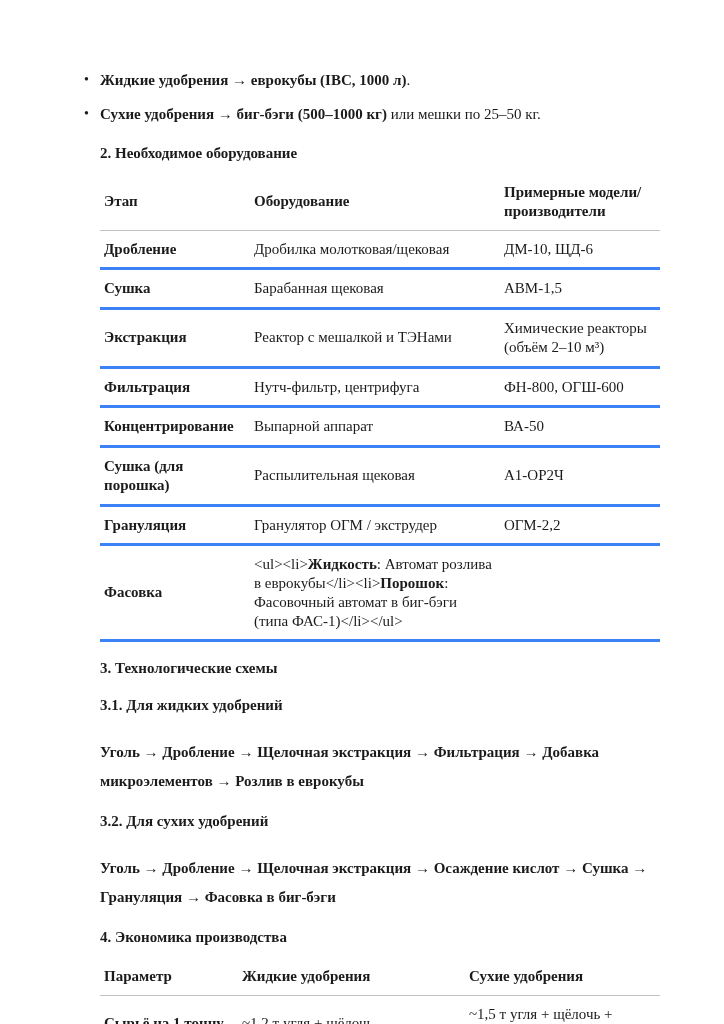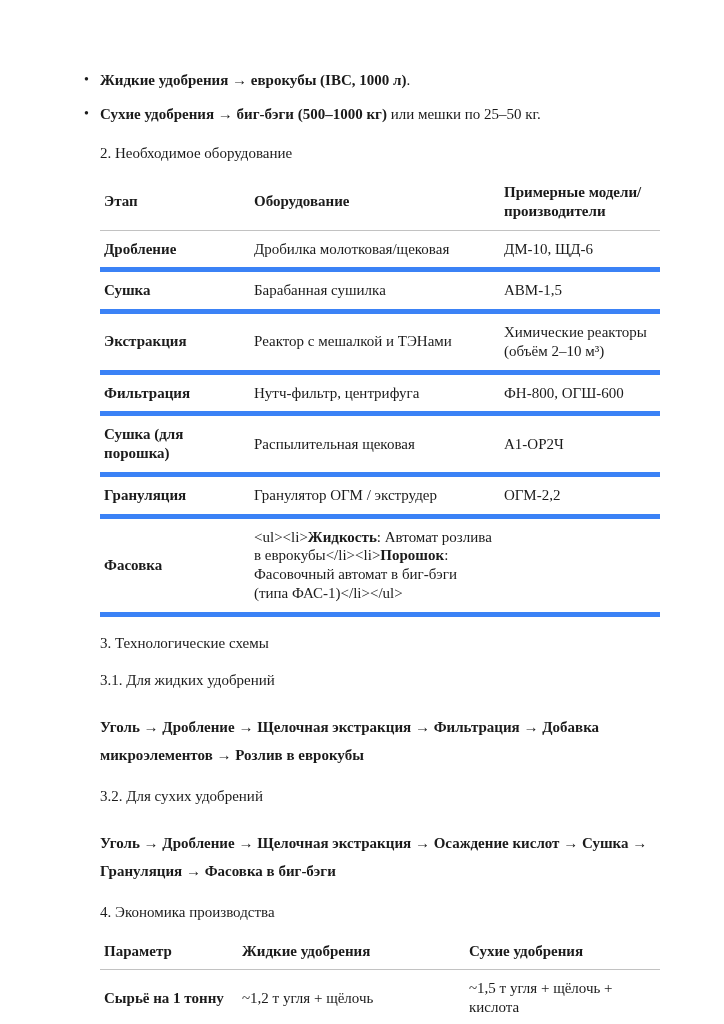--- a/index.html
+++ b/index.html
@@ -23,34 +23,34 @@
   .bullet-item { position: relative; margin: 0 0 13px 0; line-height: 1.4; }
   .bullet-item::before {
     content: "\2022";
     position: absolute;
     left: -16px;
     top: 0;
     font-size: 14px;
     color: #1b1b1b;
   }
   
-  .heading { font-weight: normal; margin: 18px 0 0 0; line-height: 1.4; }
+  .heading { font-weight: bold; margin: 18px 0 0 0; line-height: 1.4; }
   .heading.first { margin-top: 18px; margin-bottom: 8px; }
   .heading.tight { margin-top: 16px; }
   
   .flow { font-weight: bold; margin: 22px 0 0 0; line-height: 1.9; }
   
   .doc-table {
     border-collapse: collapse;
     width: 560px;
     table-layout: fixed;
     margin-top: 10px;
   }
   .doc-table th, .doc-table td {
-    border-bottom: 5px solid #3b82f6;
+    border-bottom: 3px solid #3b82f6;
     padding: 9px 8px 9px 4px;
     vertical-align: middle;
     text-align: left;
     line-height: 1.25;
     font-size: 15px;
   }
   .doc-table thead th { font-weight: bold; border-bottom: 1px solid #c2c2c2; }
   .doc-table td:first-child { font-weight: bold; }
   .doc-table .b { font-weight: bold; text-align: center; }
   .equipment .c1 { width: 150px; }
@@ -86,32 +86,37 @@
         </tr>
     </thead>
     <tbody>
         <tr>
           <td>Дробление</td>
           <td>Дробилка молотковая/щековая</td>
           <td>ДМ-10, ЩД-6</td>
         </tr>
         <tr>
           <td>Сушка</td>
-          <td>Барабанная сушилка</td>
+          <td>Барабанная щековая</td>
           <td>АВМ-1,5</td>
         </tr>
         <tr>
           <td>Экстракция</td>
           <td>Реактор с мешалкой и ТЭНами</td>
           <td>Химические реакторы (объём 2–10 м³)</td>
         </tr>
         <tr>
           <td>Фильтрация</td>
           <td>Нутч-фильтр, центрифуга</td>
           <td>ФН-800, ОГШ-600</td>
+        </tr>
+        <tr>
+          <td>Концентрирование</td>
+          <td>Выпарной аппарат</td>
+          <td>ВА-50</td>
         </tr>
         <tr>
           <td>Сушка (для порошка)</td>
           <td>Распылительная щековая</td>
           <td>А1-ОР2Ч</td>
         </tr>
         <tr>
           <td>Грануляция</td>
           <td>Гранулятор ОГМ / экструдер</td>
           <td>ОГМ-2,2</td>

